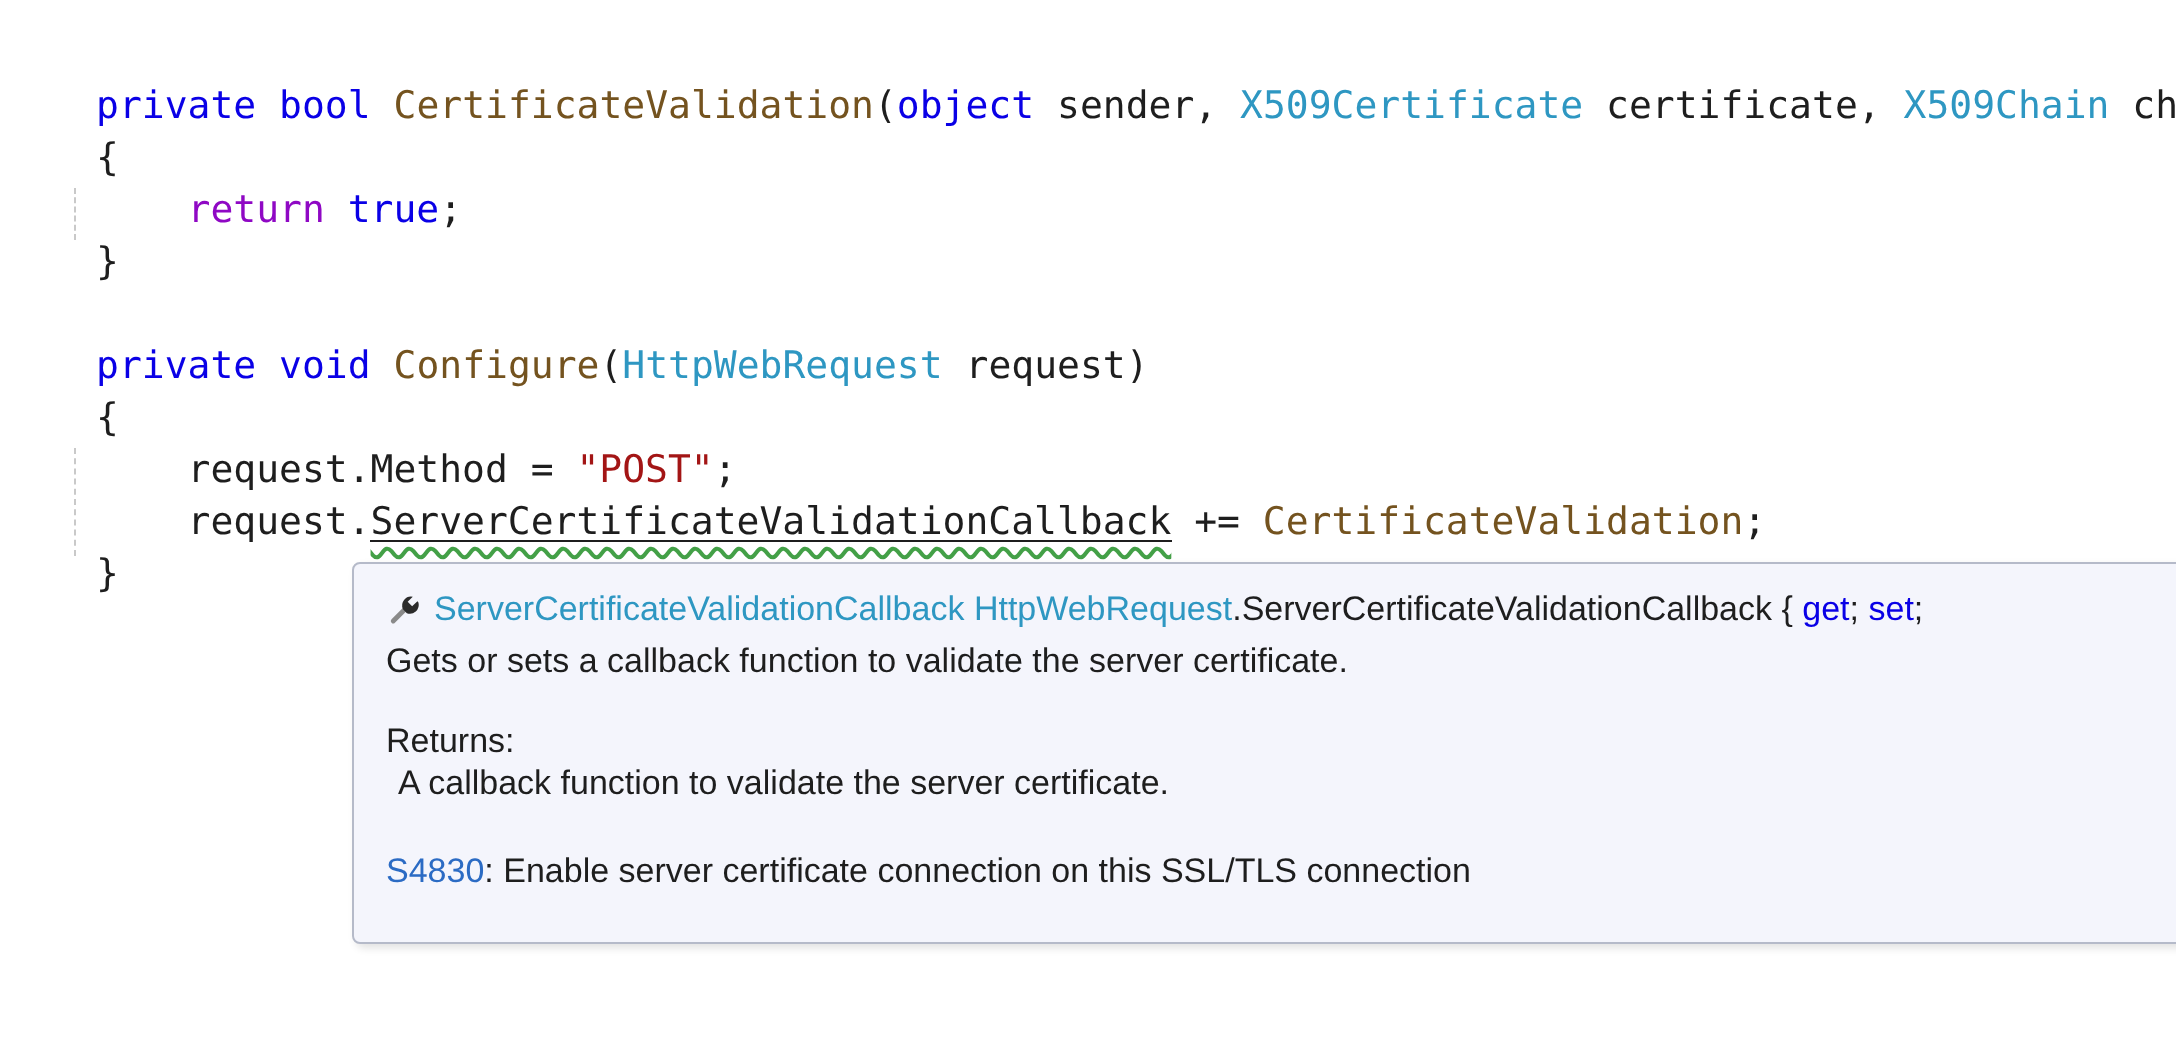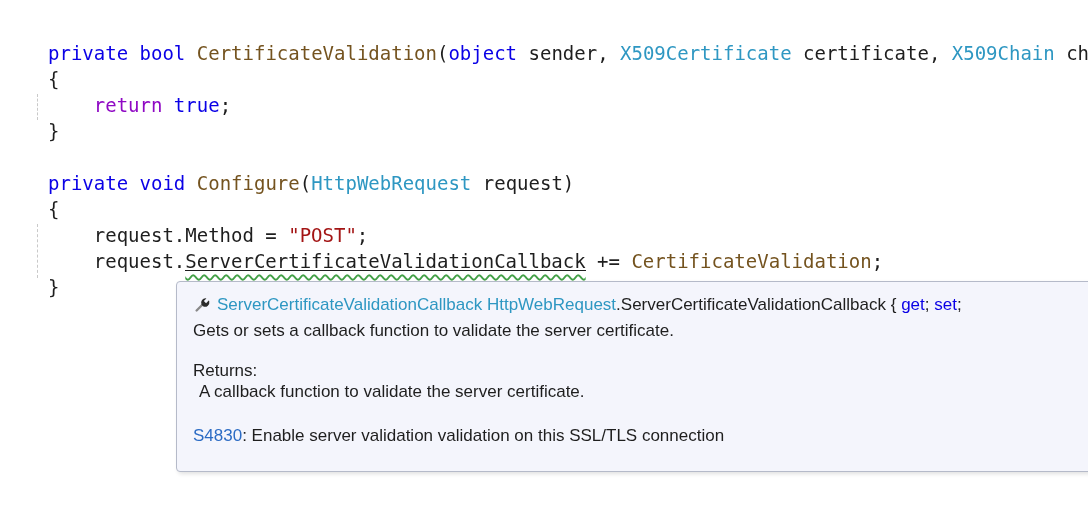--- a/index.html
+++ b/index.html
@@ -67,14 +67,14 @@
   <div class="sig-row">
     <svg class="wrench" viewBox="0 0 16 16" aria-hidden="true">
       <path fill="#8a8a8a" d="M2.6 11.9l5.4-5.4 1.6 1.6-5.4 5.4a1.13 1.13 0 0 1-1.6-1.6z"></path>
       <path fill="#2b2b2b" d="M15.3 4.1a4.2 4.2 0 0 1-5.5 4.9L8 7.2a4.2 4.2 0 0 1 4.6-5.9L10.2 3.7l2.1 2.1 2.5-2.4c.2.2.4.4.5.7z"></path>
     </svg>
     <span class="sig-text"><span class="tok-ty">ServerCertificateValidationCallback</span><span class="tok-pl"> </span><span class="tok-ty">HttpWebRequest</span><span class="tok-pl">.ServerCertificateValidationCallback { </span><span class="tok-kw">get</span><span class="tok-pl">; </span><span class="tok-kw">set</span><span class="tok-pl">;</span></span>
   </div>
   <div class="desc">Gets or sets a callback function to validate the server certificate.</div>
   <div class="returns-label">Returns:</div>
   <div class="returns-value">A callback function to validate the server certificate.</div>
-  <div class="rule-row"><span class="rule-link">S4830</span><span>: Enable server validation validation on this SSL/TLS connection</span></div>
+  <div class="rule-row"><span class="rule-link">S4830</span><span>: Enable server certificate connection on this SSL/TLS connection</span></div>
 </div>
 
 </body></html>

